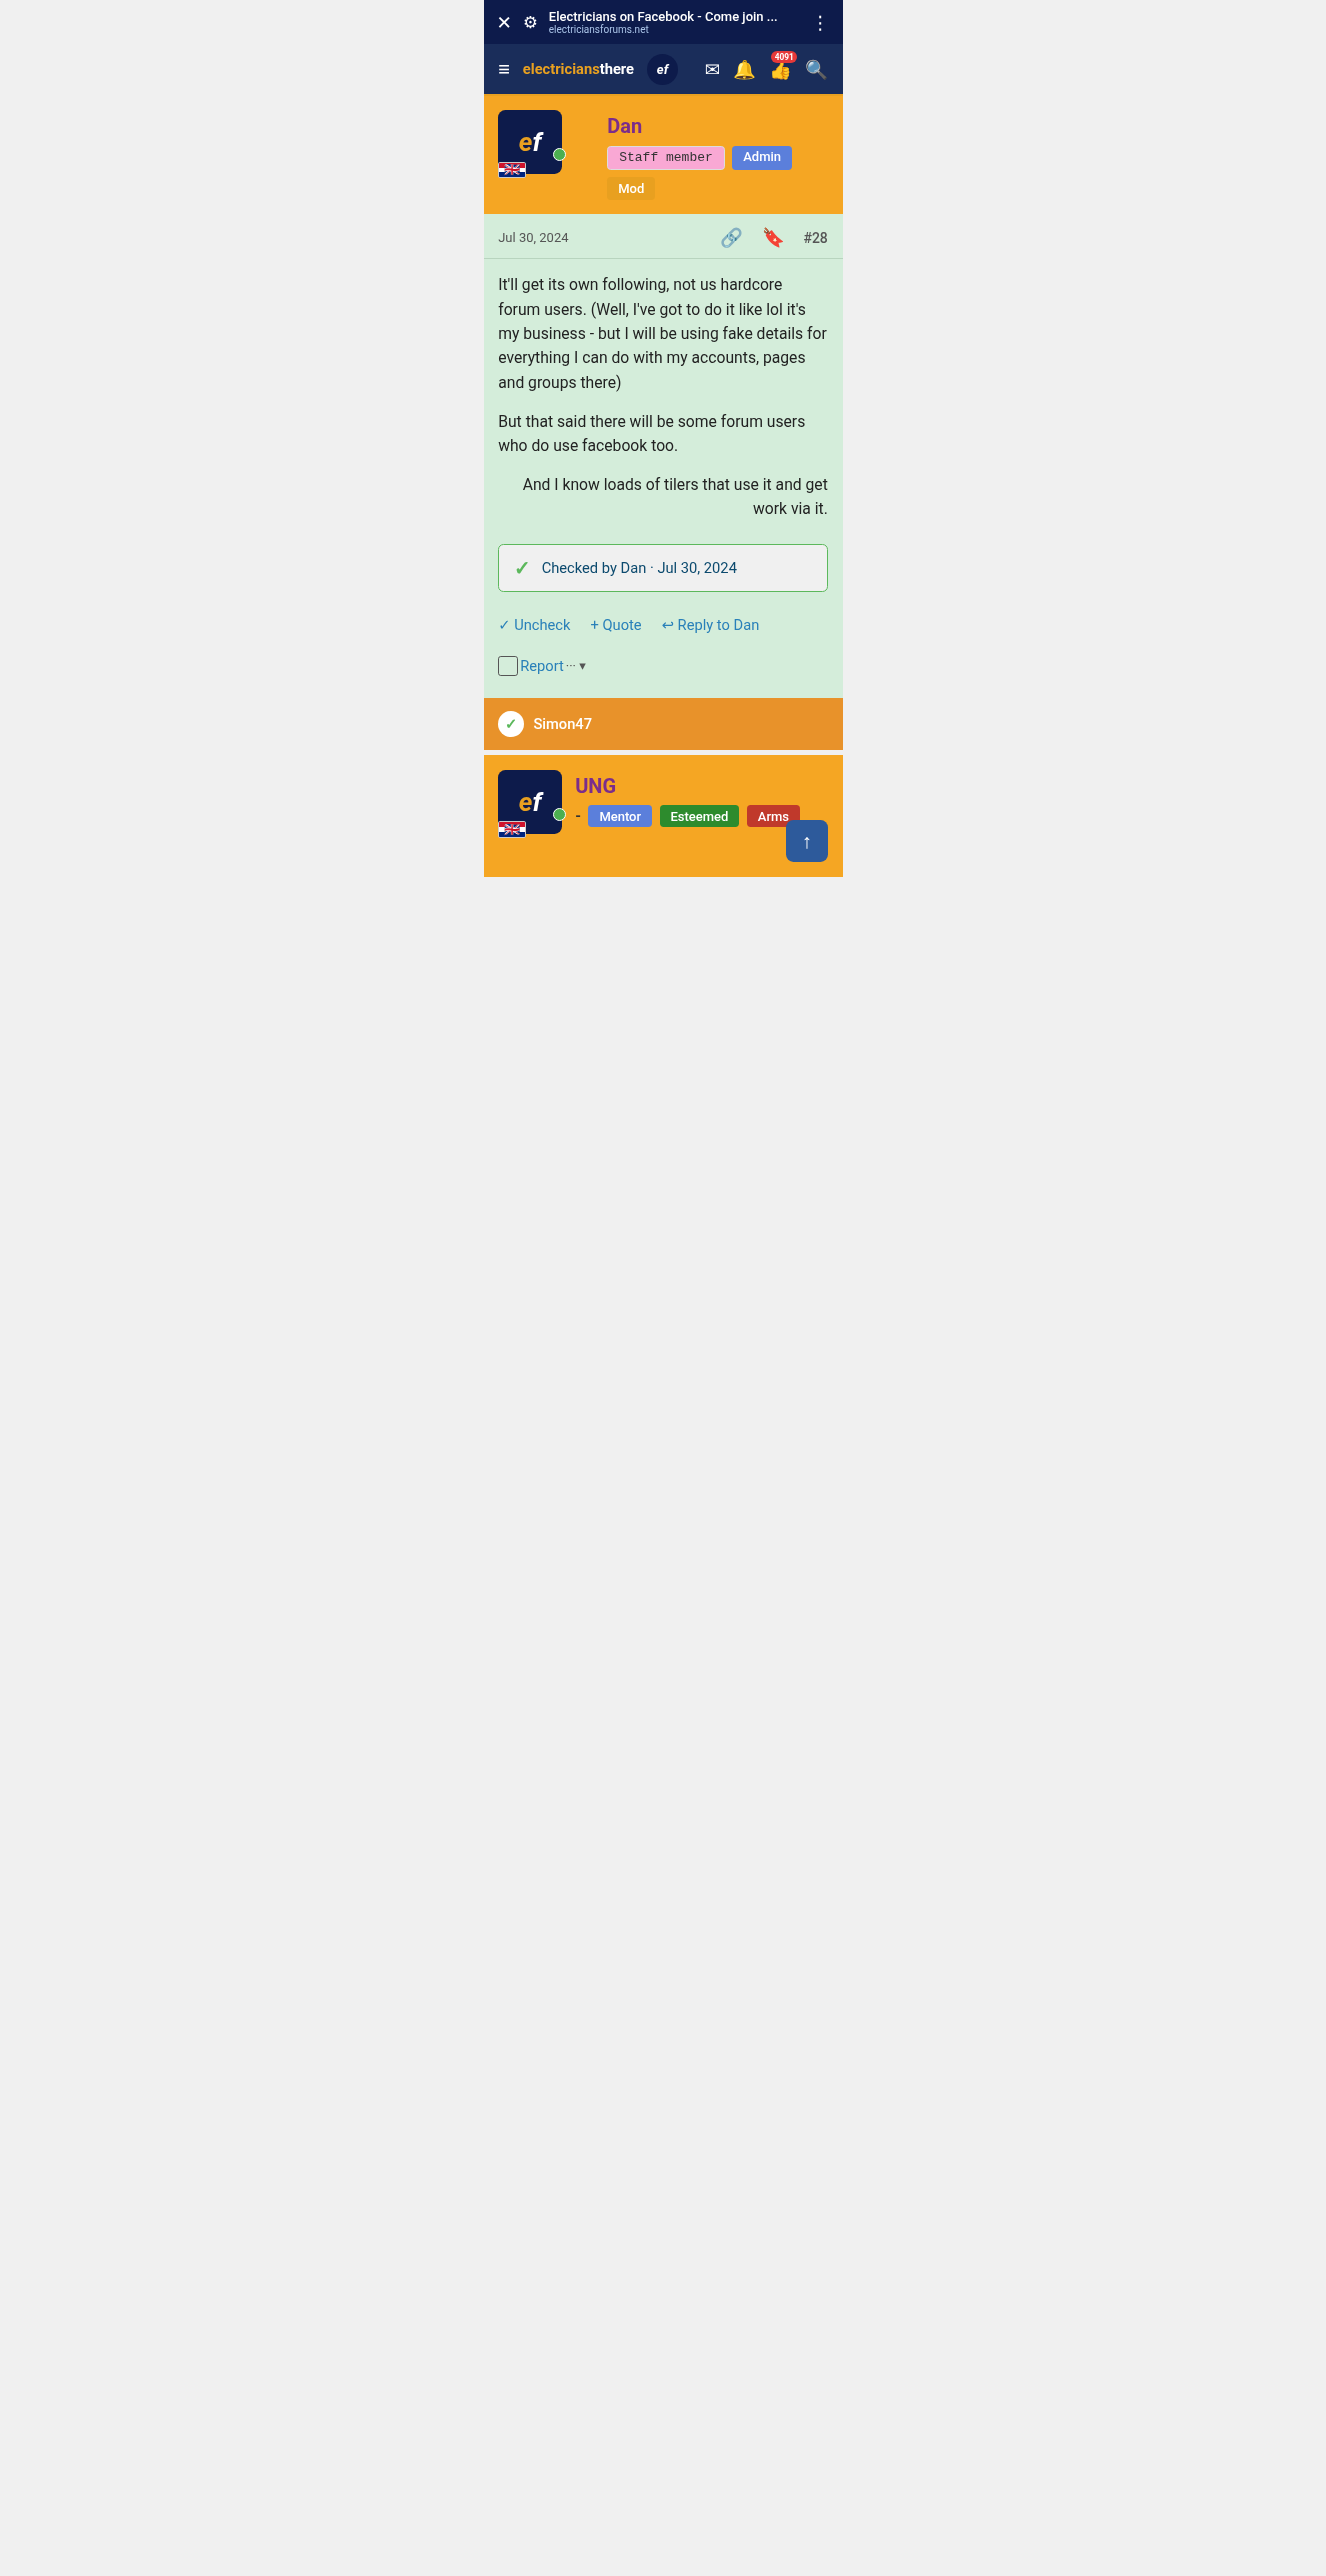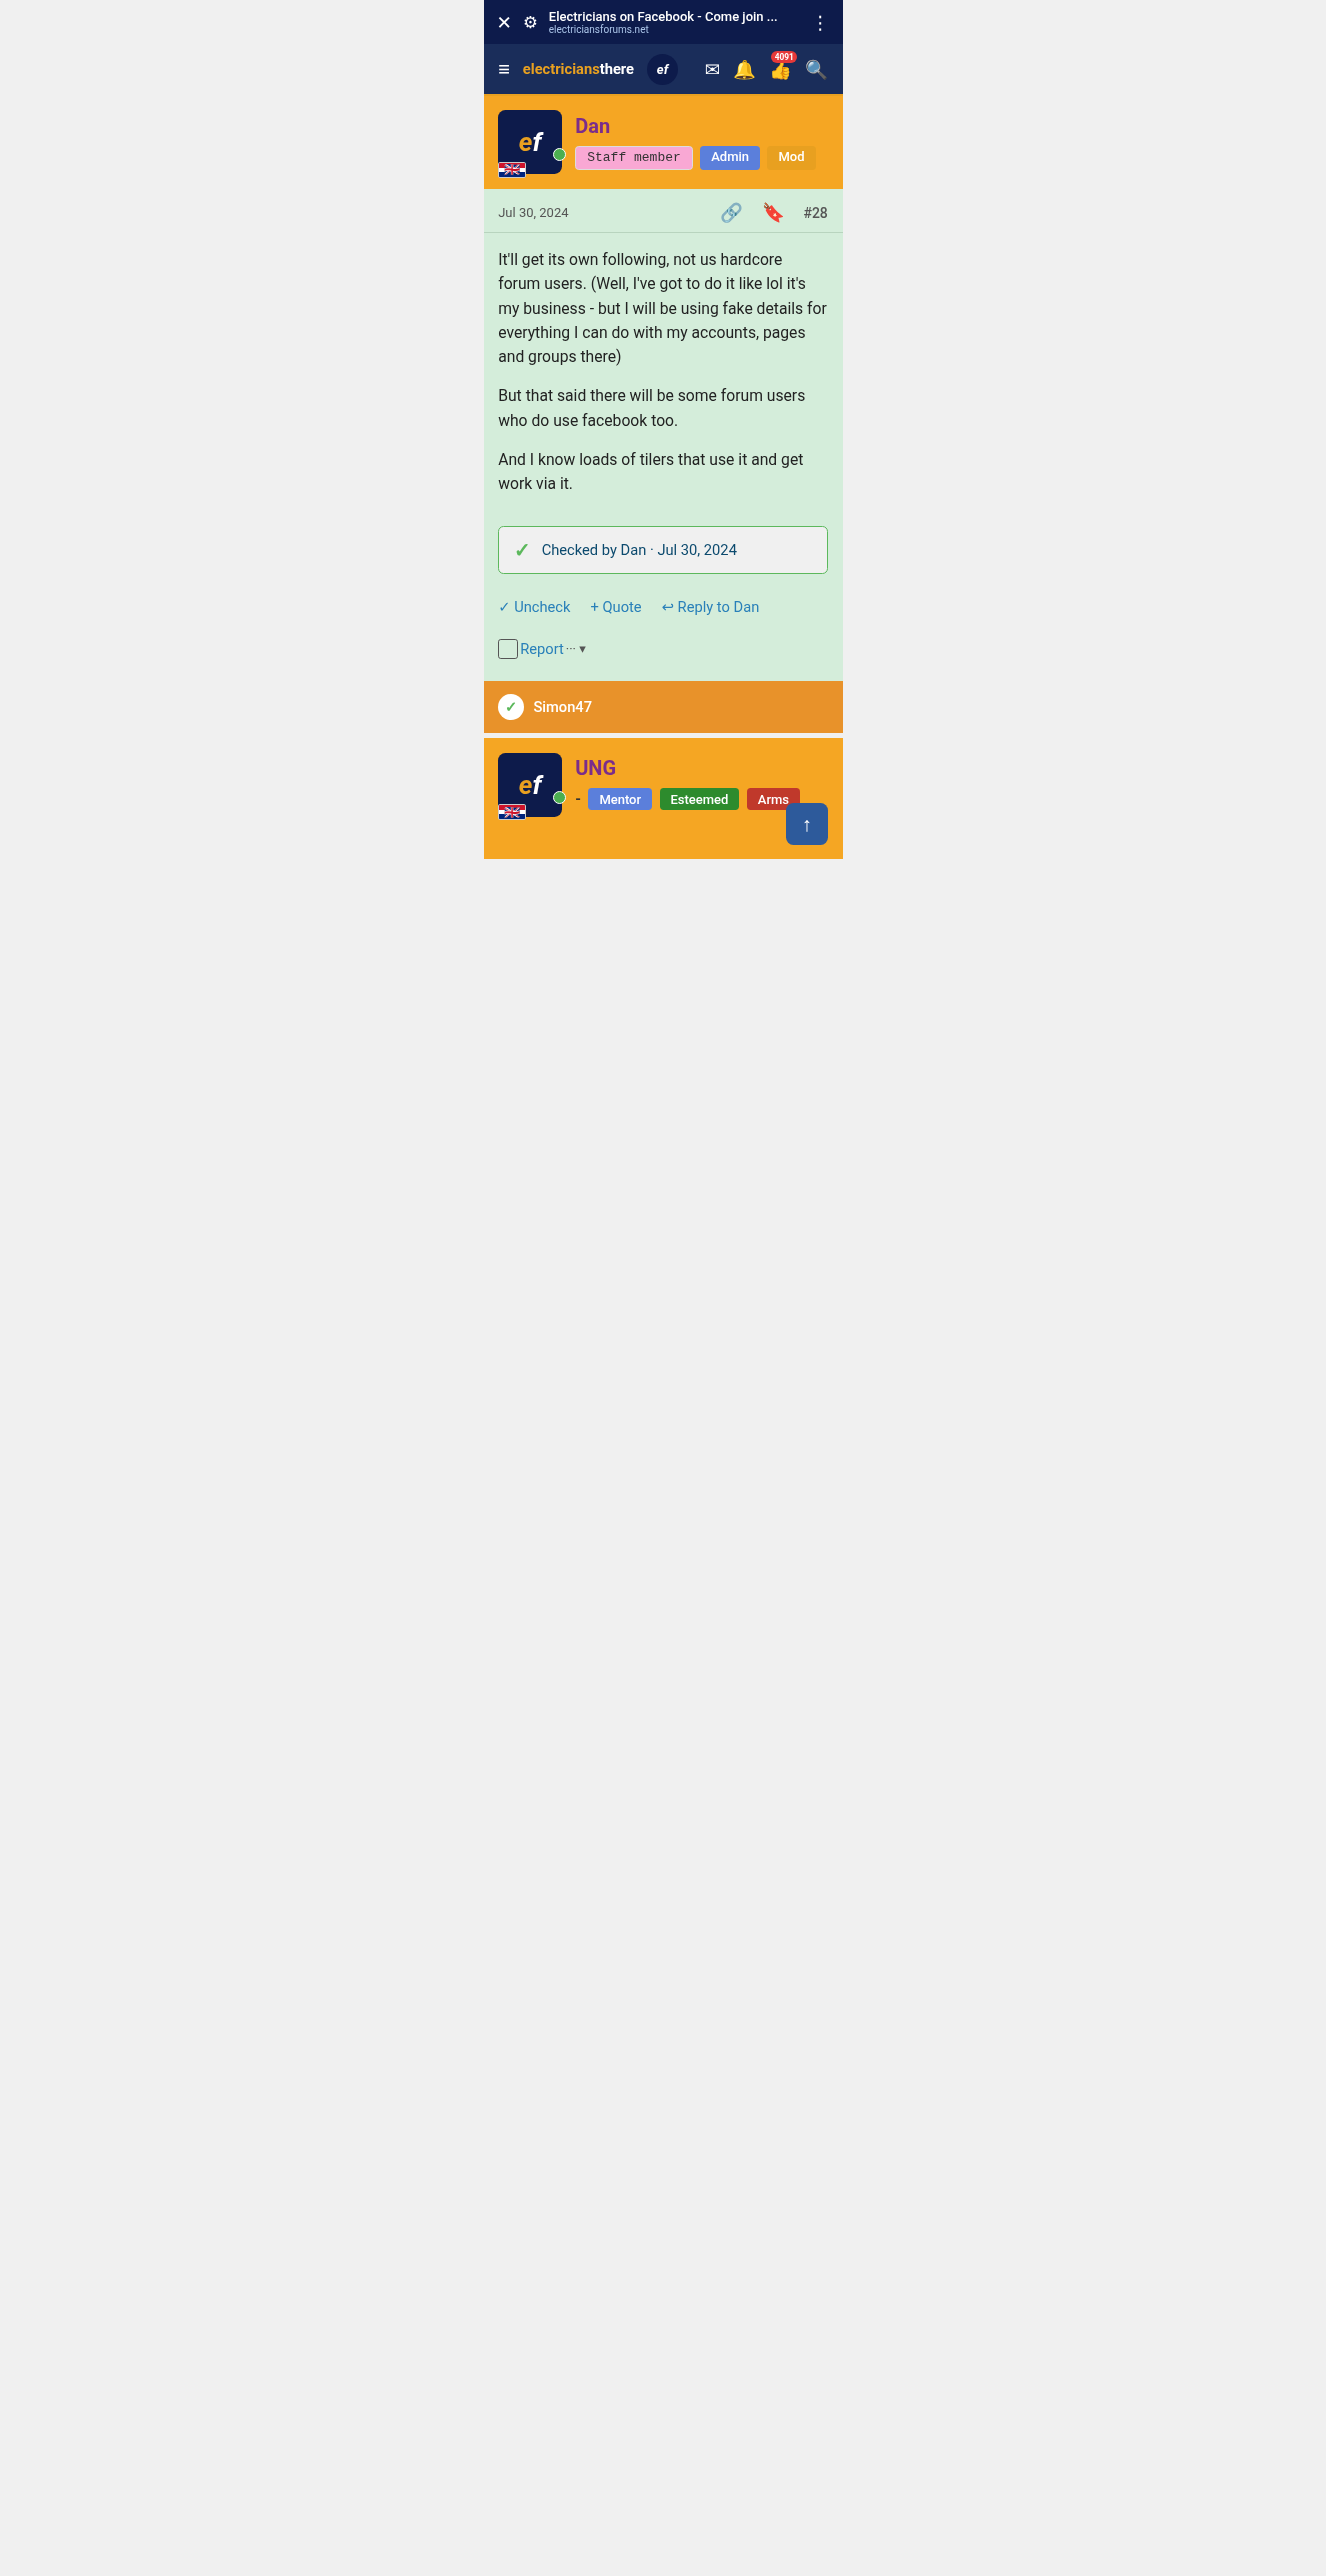--- a/index.html
+++ b/index.html
@@ -155,20 +155,21 @@
       right: -3.7px;
       width: 13px;
       height: 13px;
       background: #4caf50;
       border-radius: 50%;
       border: 1.8px solid white;
     }
     .user-info {
       flex: 1;
       padding-top: 3.7px;
+      margin-left: 32px;
     }
     .user-name {
       color: #7b2d8b;
       font-size: 20px;
       font-weight: bold;
       margin-bottom: 7.4px;
     }
     .user-badges {
       display: flex;
       gap: 7.4px;
@@ -244,21 +245,22 @@
     .post-content {
       padding: 14.7px 14.7px 11px;
       color: #222;
       font-size: 15.7px;
       line-height: 1.55;
     }
     .post-content p {
       margin-bottom: 14.7px;
     }
     .post-content p:last-child {
-      margin-bottom: 8px;
+      margin-bottom: 0;
+      text-align: right;
     }
 
     .checked-bar {
       margin: 11px 14.7px;
       background: #f0f0f0;
       border: 1.8px solid #5cb85c;
       border-radius: 5.5px;
       padding: 11px 14.7px;
       display: flex;
       align-items: center;

